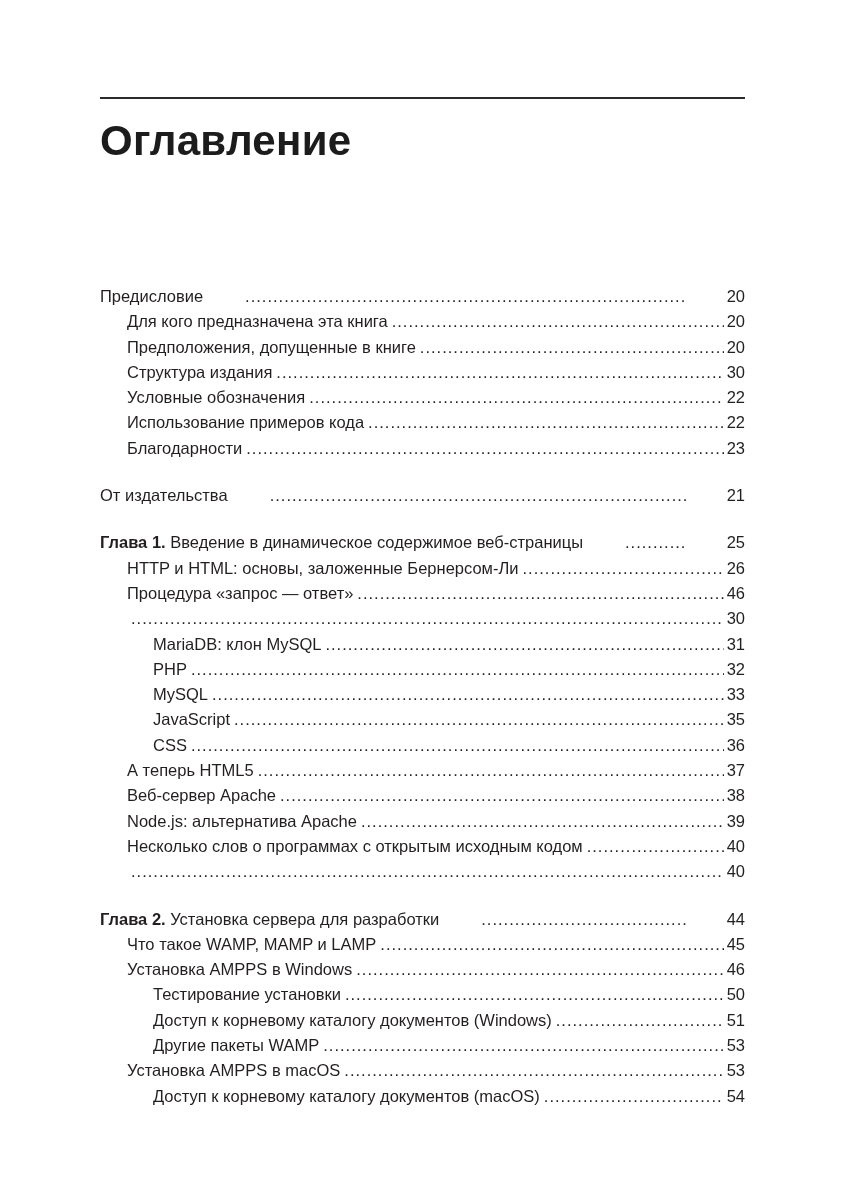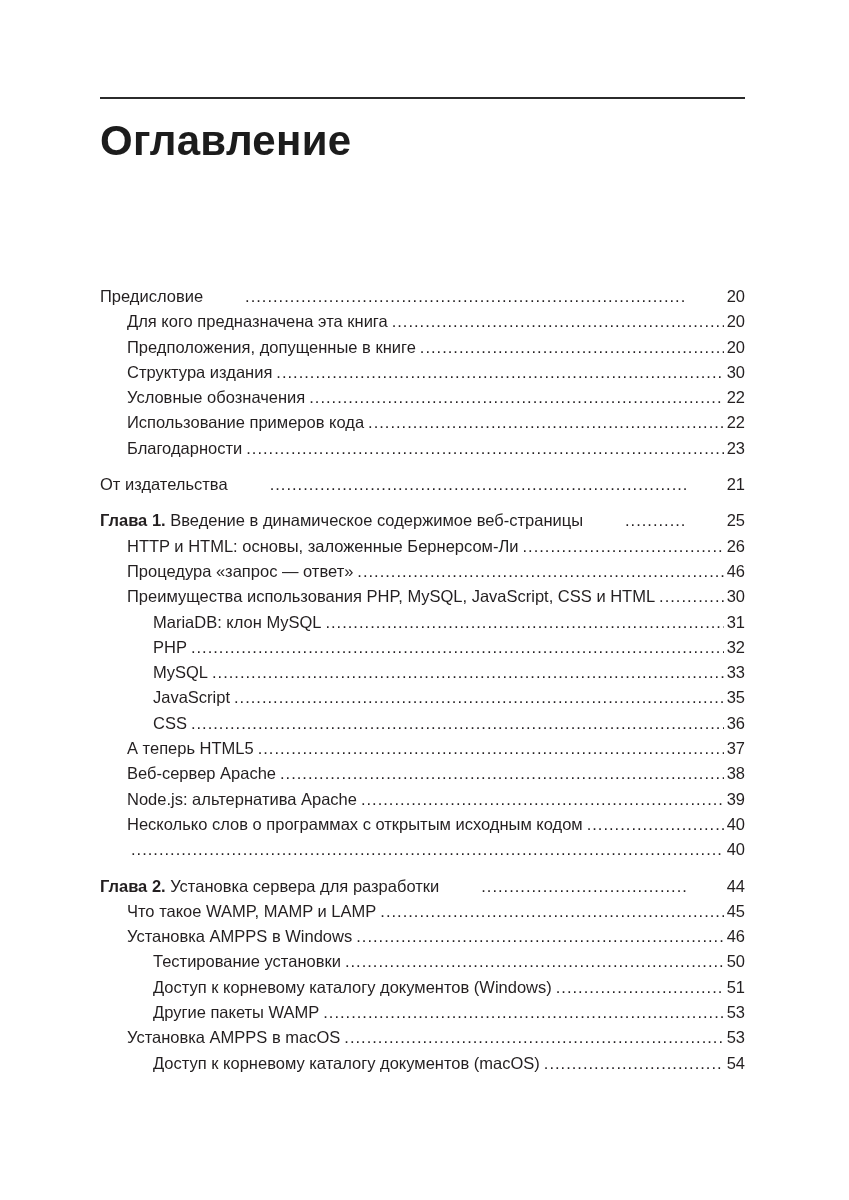--- a/index.html
+++ b/index.html
@@ -39,21 +39,21 @@
     margin-top: 118px;
   }
   .toc-row {
     display: flex;
     align-items: baseline;
     font-size: 16.5px;
     line-height: 25.3px;
     color: #231f20;
   }
   .toc-row.gap {
-    margin-top: 11px;
+    margin-top: 22px;
   }
   .toc-row.level0 { padding-left: 0; gap: 38px; }
   .toc-row.level1 { padding-left: 27px; }
   .toc-row.level2 { padding-left: 53px; }
   .toc-label {
     white-space: nowrap;
     flex: 0 0 auto;
   }
   .chapter-prefix {
     font-weight: 700;
@@ -131,21 +131,20 @@
           <span class="toc-label">HTTP и HTML: основы, заложенные Бернерсом-Ли</span>
           <span class="toc-dots"></span>
           <span class="toc-page">26</span>
         </div>
         <div class="toc-row level1">
           <span class="toc-label">Процедура «запрос — ответ»</span>
           <span class="toc-dots"></span>
           <span class="toc-page">46</span>
         </div>
         <div class="toc-row level1">
-          <span class="toc-label">Преимущества использования PHP, MySQL, JavaScript, CSS и HTML</span>
           <span class="toc-dots"></span>
           <span class="toc-page">30</span>
         </div>
         <div class="toc-row level2">
           <span class="toc-label">MariaDB: клон MySQL</span>
           <span class="toc-dots"></span>
           <span class="toc-page">31</span>
         </div>
         <div class="toc-row level2">
           <span class="toc-label">PHP</span>

